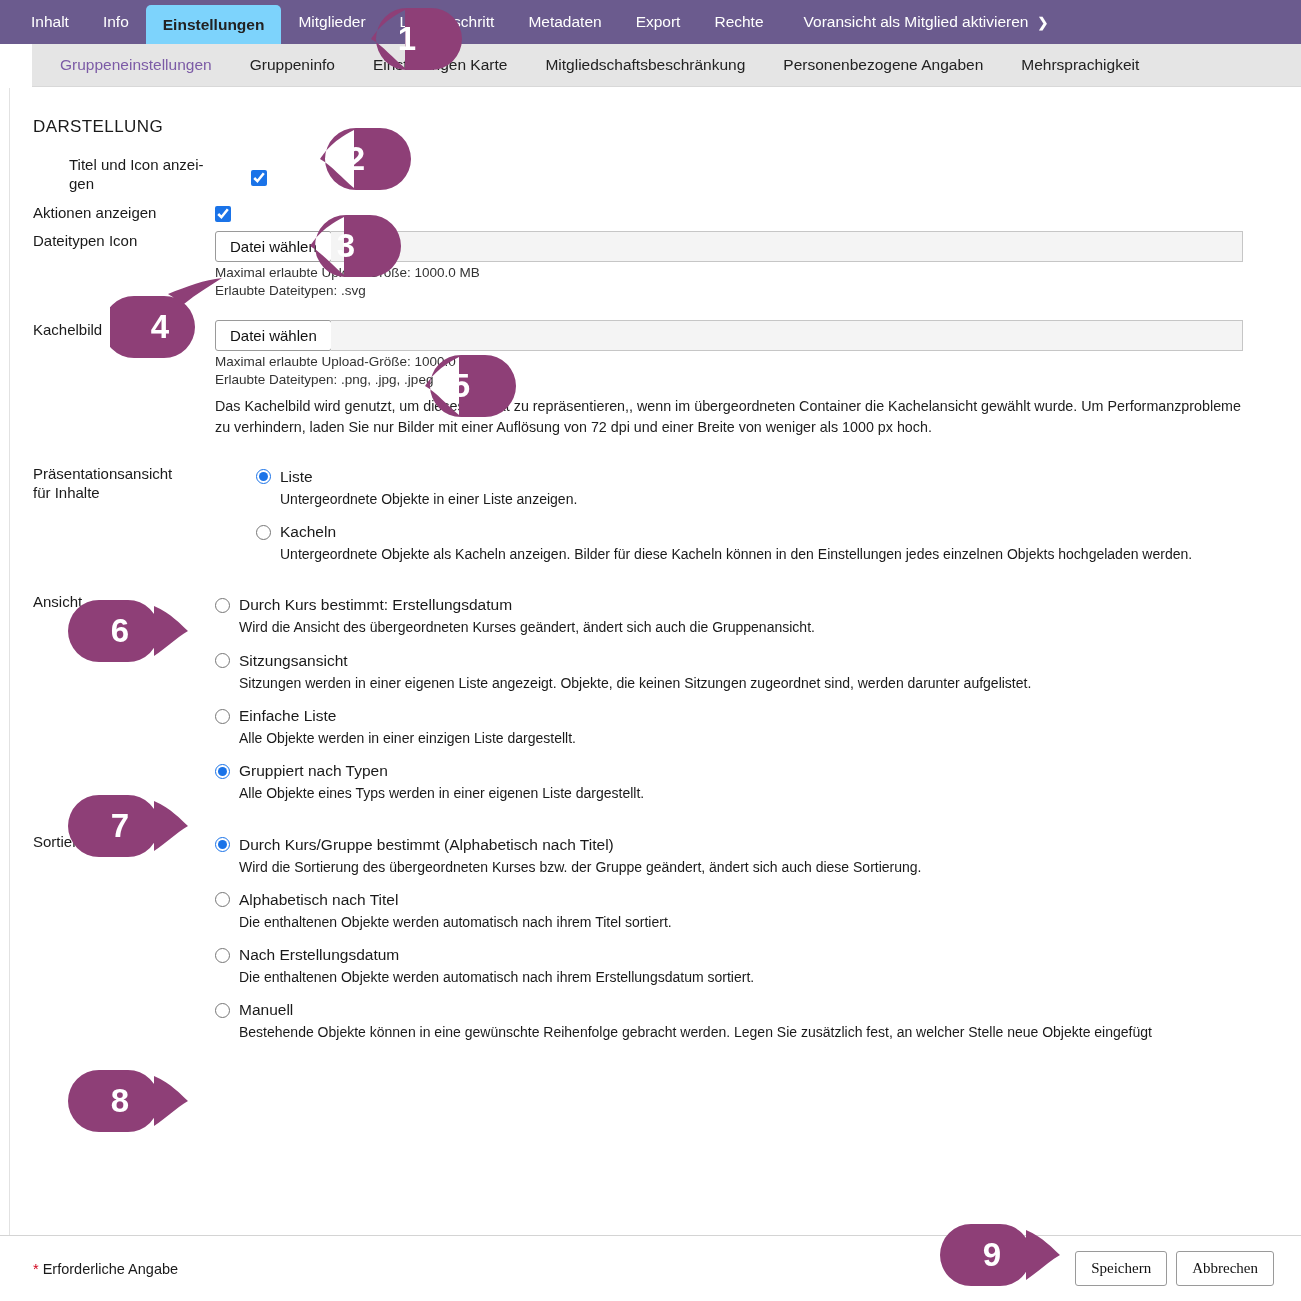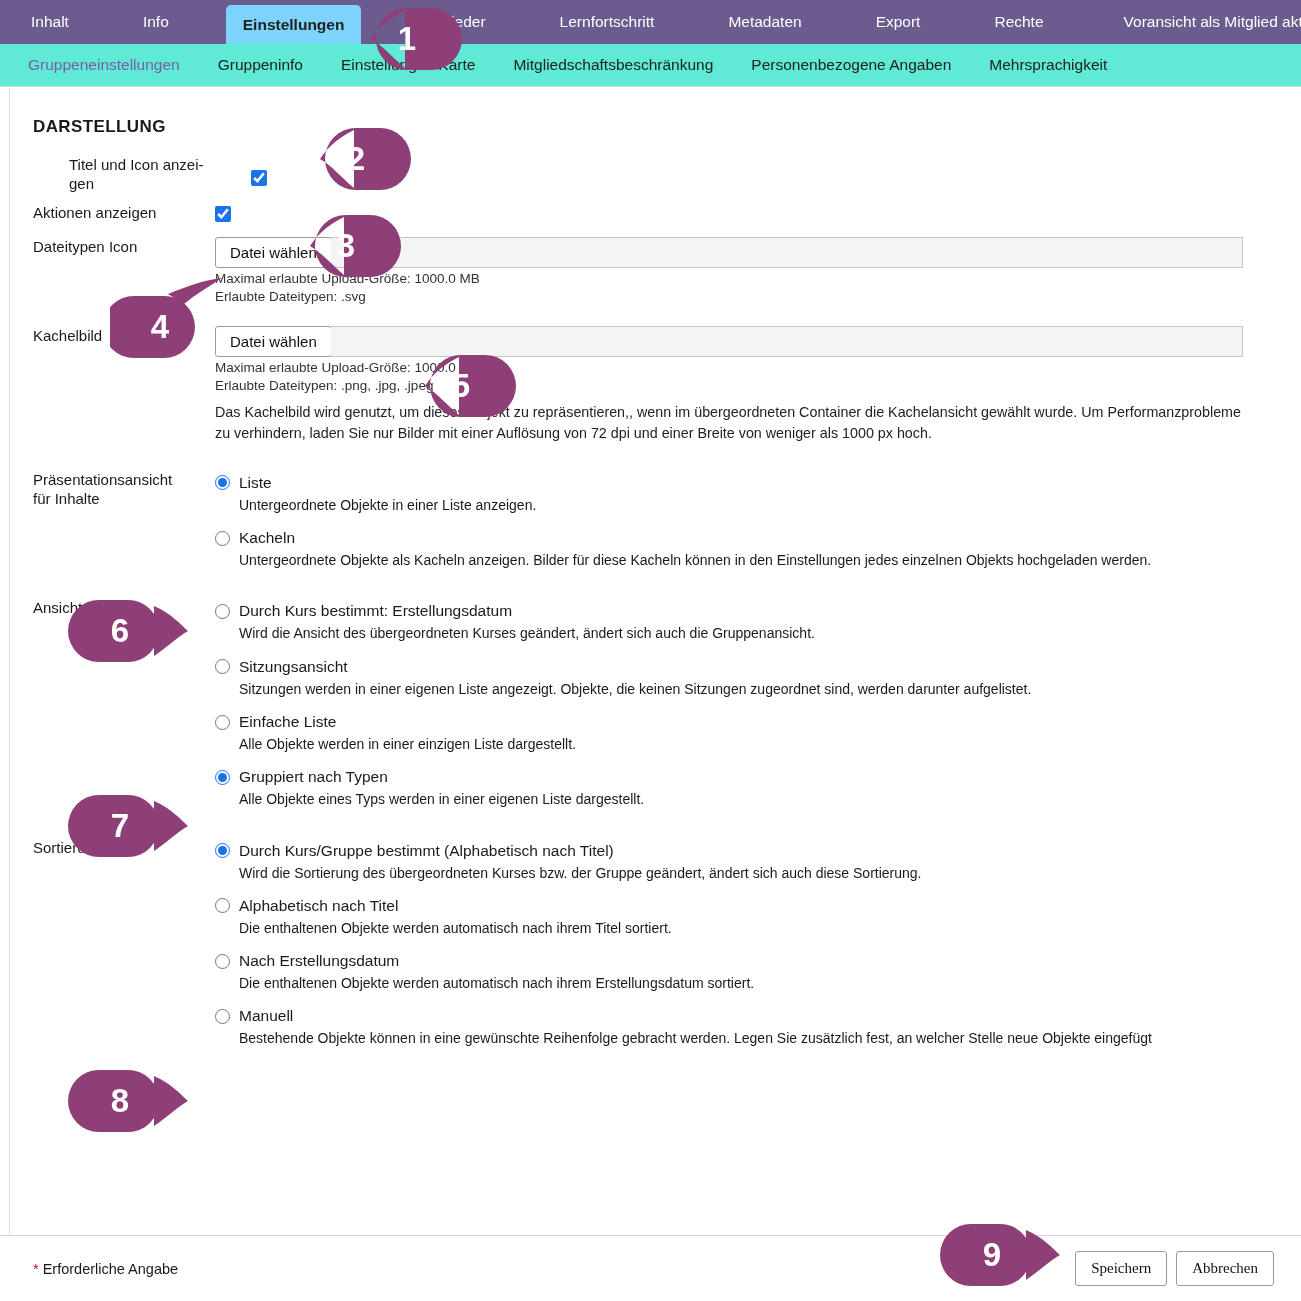--- a/index.html
+++ b/index.html
@@ -18,21 +18,20 @@
   }
 
   
   .topbar {
     height: 44px;
     background: #6b5b8e;
     display: flex;
     align-items: stretch;
     padding-left: 14px;
     box-sizing: border-box;
-    gap: 40px;
   }
   .topbar .tab {
     display: flex;
     align-items: center;
     padding: 0 17px;
     color: #ffffff;
     font-size: 15.5px;
     white-space: nowrap;
     cursor: pointer;
   }
@@ -53,41 +52,42 @@
   }
 
   
   .subbar {
     height: 43px;
     display: flex;
     align-items: center;
     padding-left: 28px;
     border-bottom: 1px solid #d8d8d8;
     box-sizing: border-box;
-    background: #5eead4;
+    background: #e5e5e5;
+    margin-left: 32px;
   }
   .subbar .subtab {
     color: #222;
     font-size: 15.5px;
     margin-right: 38px;
     white-space: nowrap;
     cursor: pointer;
   }
   .subbar .subtab.active {
     color: #7c5ba6;
   }
 
   
   .content {
     padding: 22px 0 0 0;
     position: relative;
   }
   .section-title {
     font-size: 17px;
-    font-weight: bold;
+    font-weight: normal;
     letter-spacing: 0.4px;
     margin: 8px 4px 18px 33px;
   }
   .row {
     display: flex;
     margin-bottom: 4px;
   }
   .label-col {
     width: 215px;
     min-width: 215px;
@@ -269,21 +269,21 @@
   <div class="row" style="margin-bottom:10px;padding-left:36px;">
     <div class="label-col">
       <span>Titel und Icon anzei-</span><br>
       <span>gen</span>
     </div>
     <div class="field-col" style="padding-top:15px;">
       <input class="cb" type="checkbox" checked="" style="">
     </div>
   </div>
 
-  <div class="row" style="margin-bottom:12px;">
+  <div class="row" style="margin-bottom:6px;">
     <div class="label-col">Aktionen anzeigen</div>
     <div class="field-col" style="padding-top:3px;">
       <input class="cb" type="checkbox" checked="" style="">
     </div>
   </div>
 
   <div class="row">
     <div class="label-col">Dateitypen Icon</div>
     <div class="field-col">
       <div class="filerow">
@@ -301,21 +301,21 @@
       <div class="filerow">
         <button class="file-btn">Datei wählen</button>
         <div class="file-field"></div>
       </div>
       <div class="hint">Maximal erlaubte Upload-Größe: 1000.0 MB</div>
       <div class="hint">Erlaubte Dateitypen: .png, .jpg, .jpeg</div>
       <div class="desc">Das Kachelbild wird genutzt, um dieses Objekt zu repräsentieren,, wenn im übergeordneten Container die Kachelansicht gewählt wurde. Um Performanzprobleme zu verhindern, laden Sie nur Bilder mit einer Auflösung von 72 dpi und einer Breite von weniger als 1000 px hoch.</div>
     </div>
   </div>
 
-  <div class="row" style="margin-top:26px;">
+  <div class="row" style="margin-top:26px;gap:41px;">
     <div class="label-col">
       <span>Präsentationsansicht</span><br>
       <span>für Inhalte</span>
     </div>
     <div class="field-col" style="padding-top:2px;">
       <div class="radio-line">
         <input class="rb" type="radio" name="praesentation" checked="" style="">
         <span class="radio-label">Liste</span>
       </div>
       <div class="radio-desc">Untergeordnete Objekte in einer Liste anzeigen.</div>

